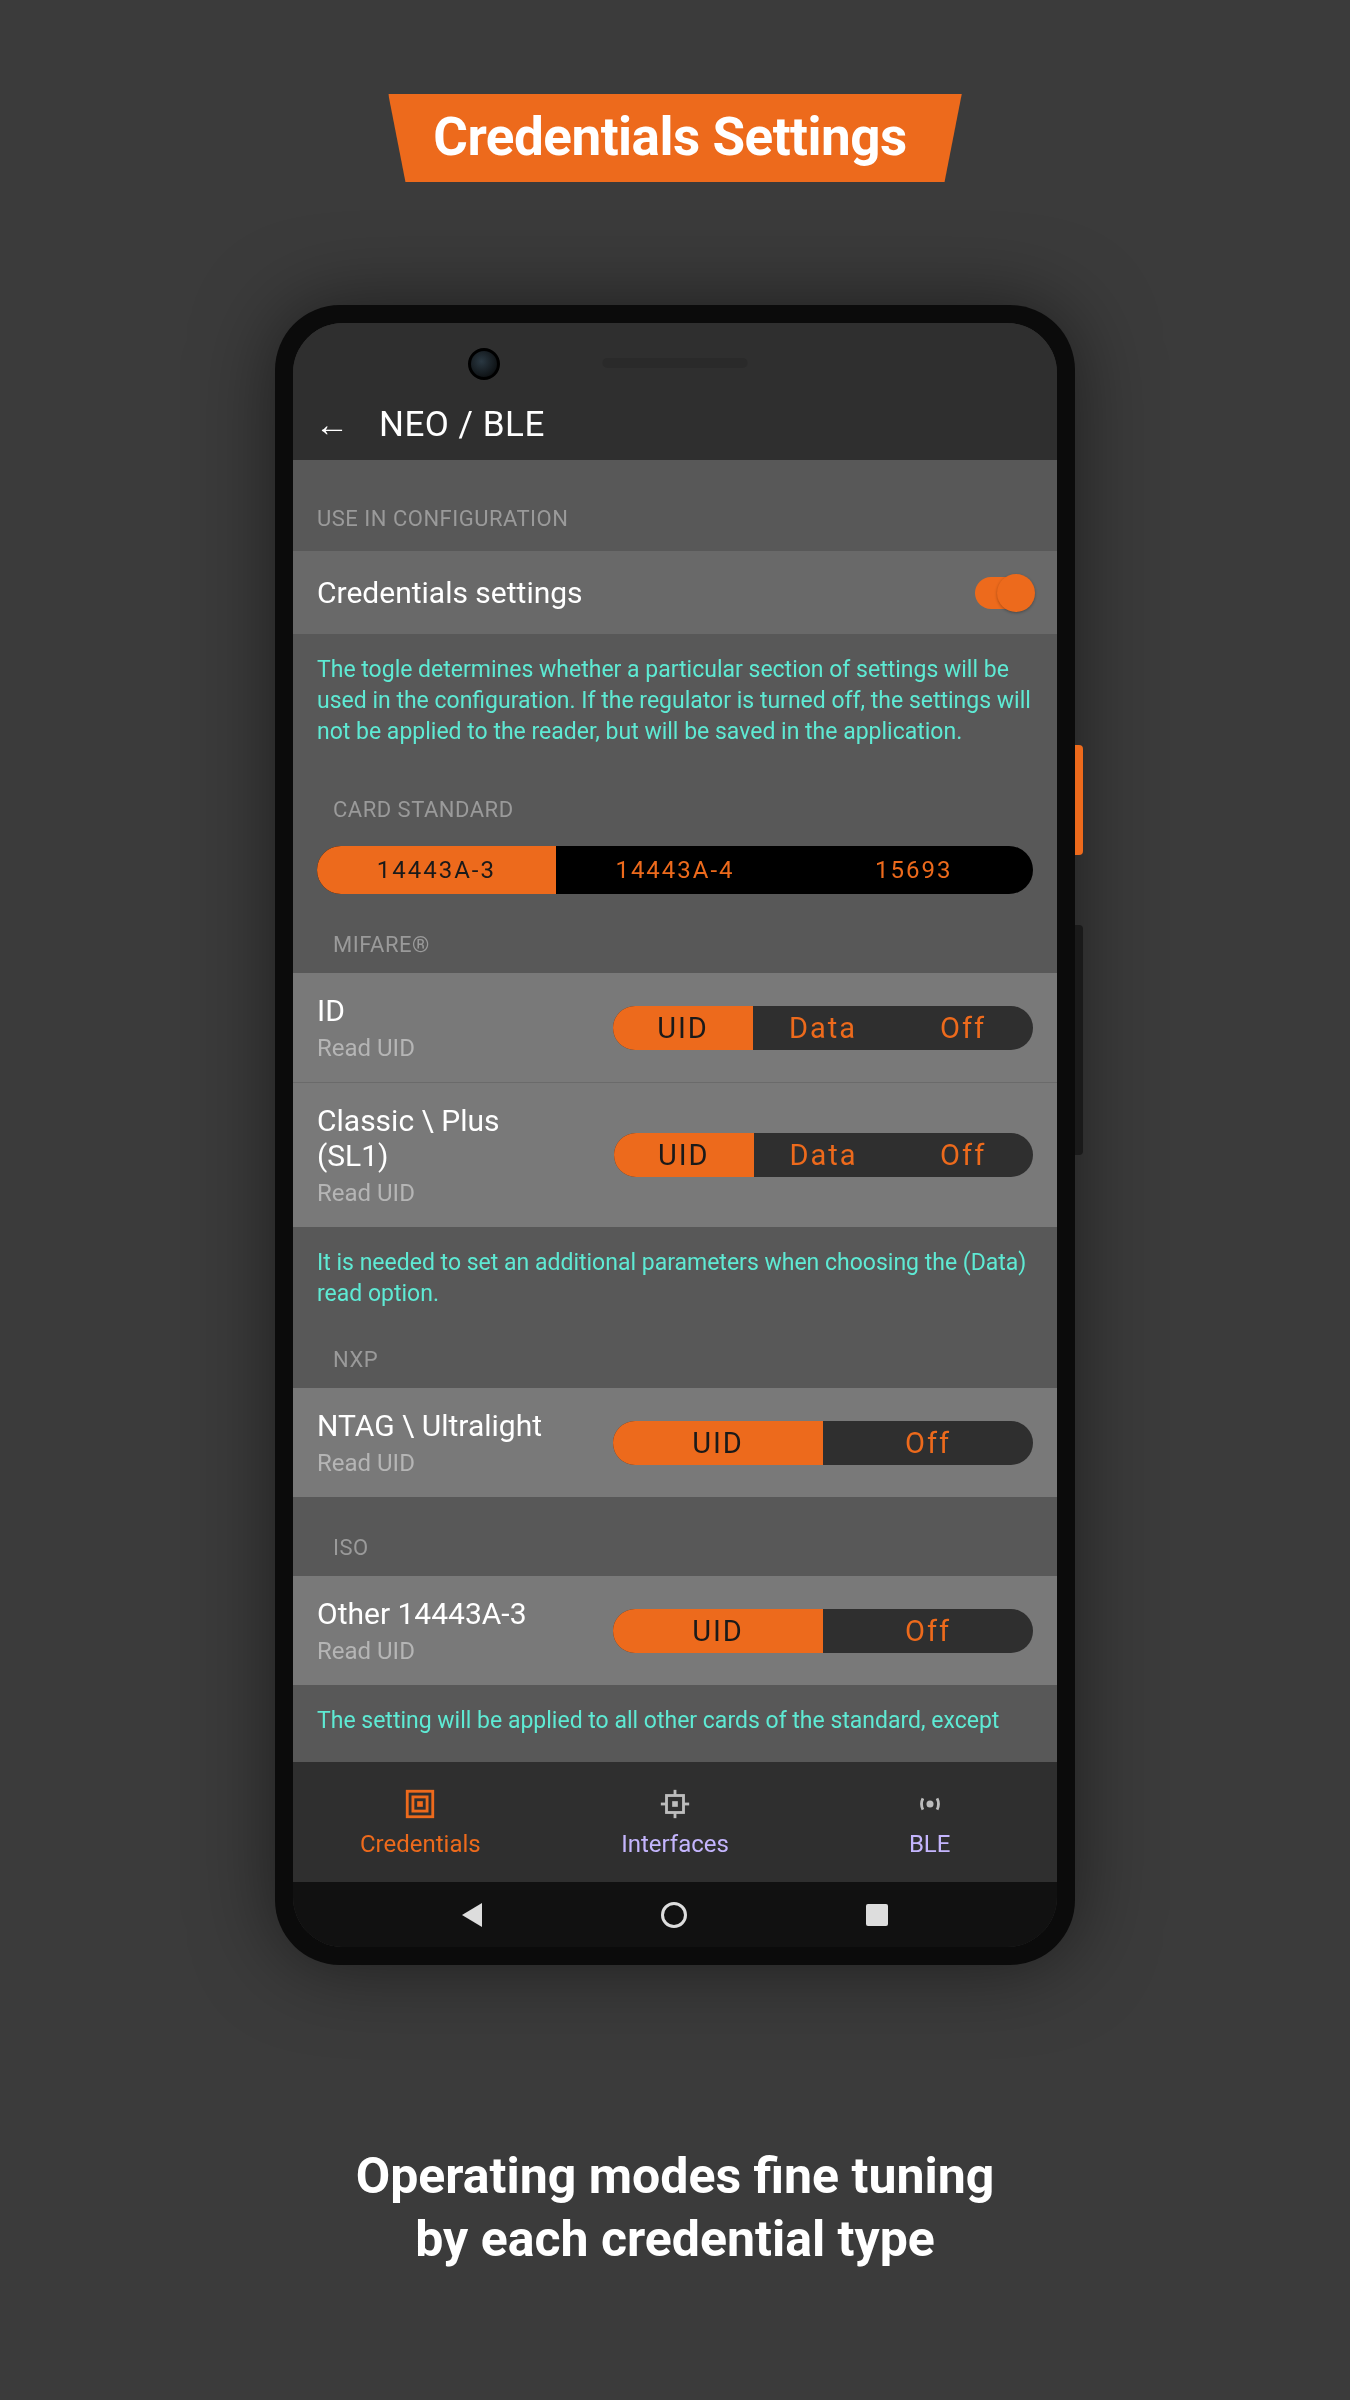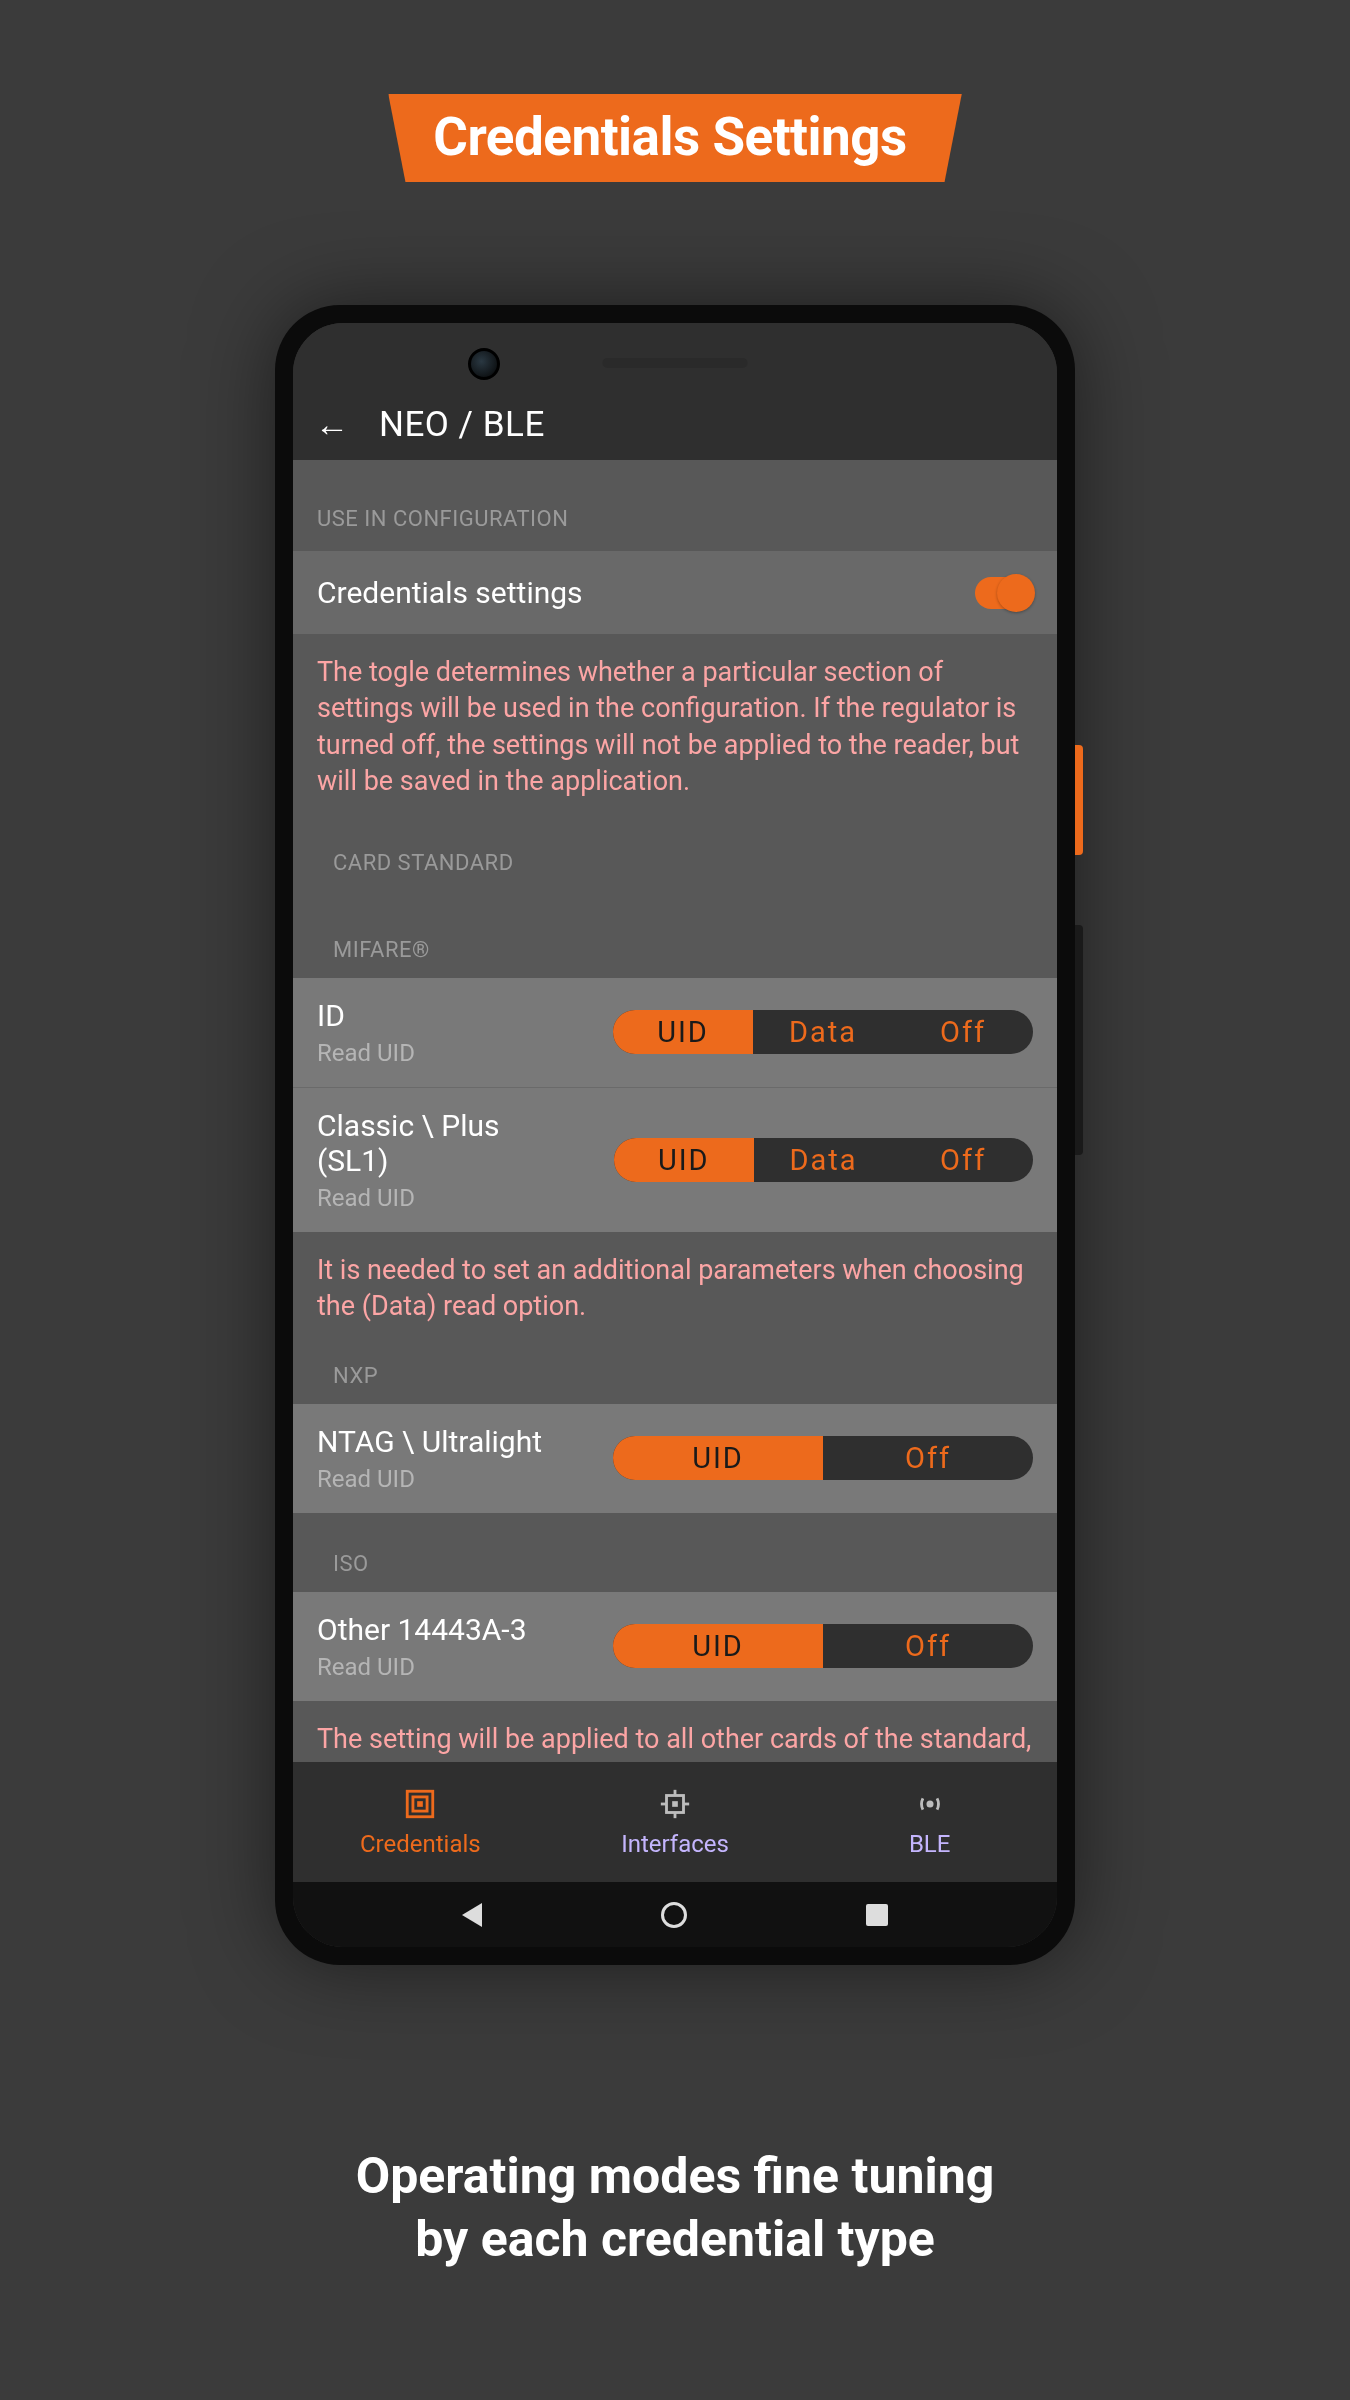--- a/index.html
+++ b/index.html
@@ -143,30 +143,30 @@
     content: "";
     position: absolute;
     right: -2px; top: -3px;
     width: 38px; height: 38px;
     background: #ed6a1c;
     border-radius: 50%;
     box-shadow: 0 1px 3px rgba(0,0,0,0.3);
   }
   .desc {
     padding: 20px 24px 12px;
-    color: #fca5a5;
-    font-size: 27px;
+    color: #5eead4;
+    font-size: 23px;
     line-height: 1.35;
   }
   .desc.cut { padding-bottom: 0; }
   .seg {
     margin: 8px 24px 0;
-    background: #7f1d1d;
+    background: #000000;
     border-radius: 26px;
-    height: 60px;
+    height: 48px;
     display: flex;
     overflow: hidden;
   }
   .seg-opt {
     flex: 1;
     display: flex;
     align-items: center;
     justify-content: center;
     font-size: 24px;
     color: #ed6a1c;

